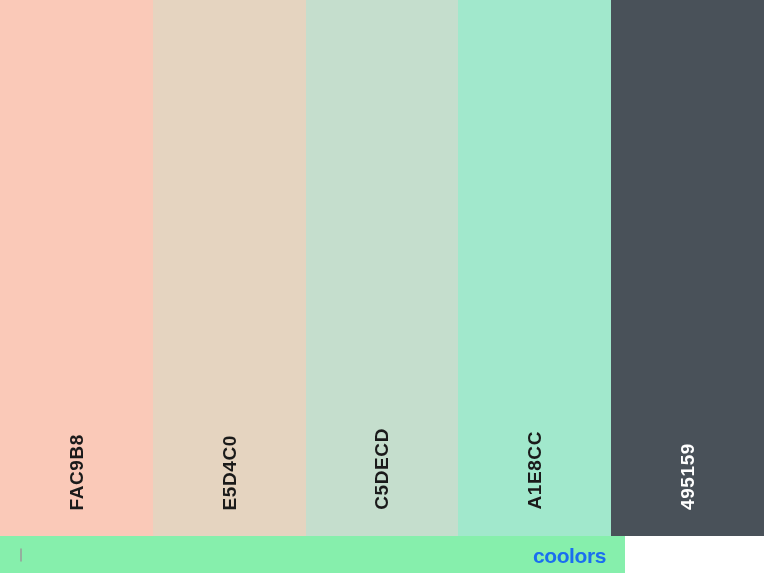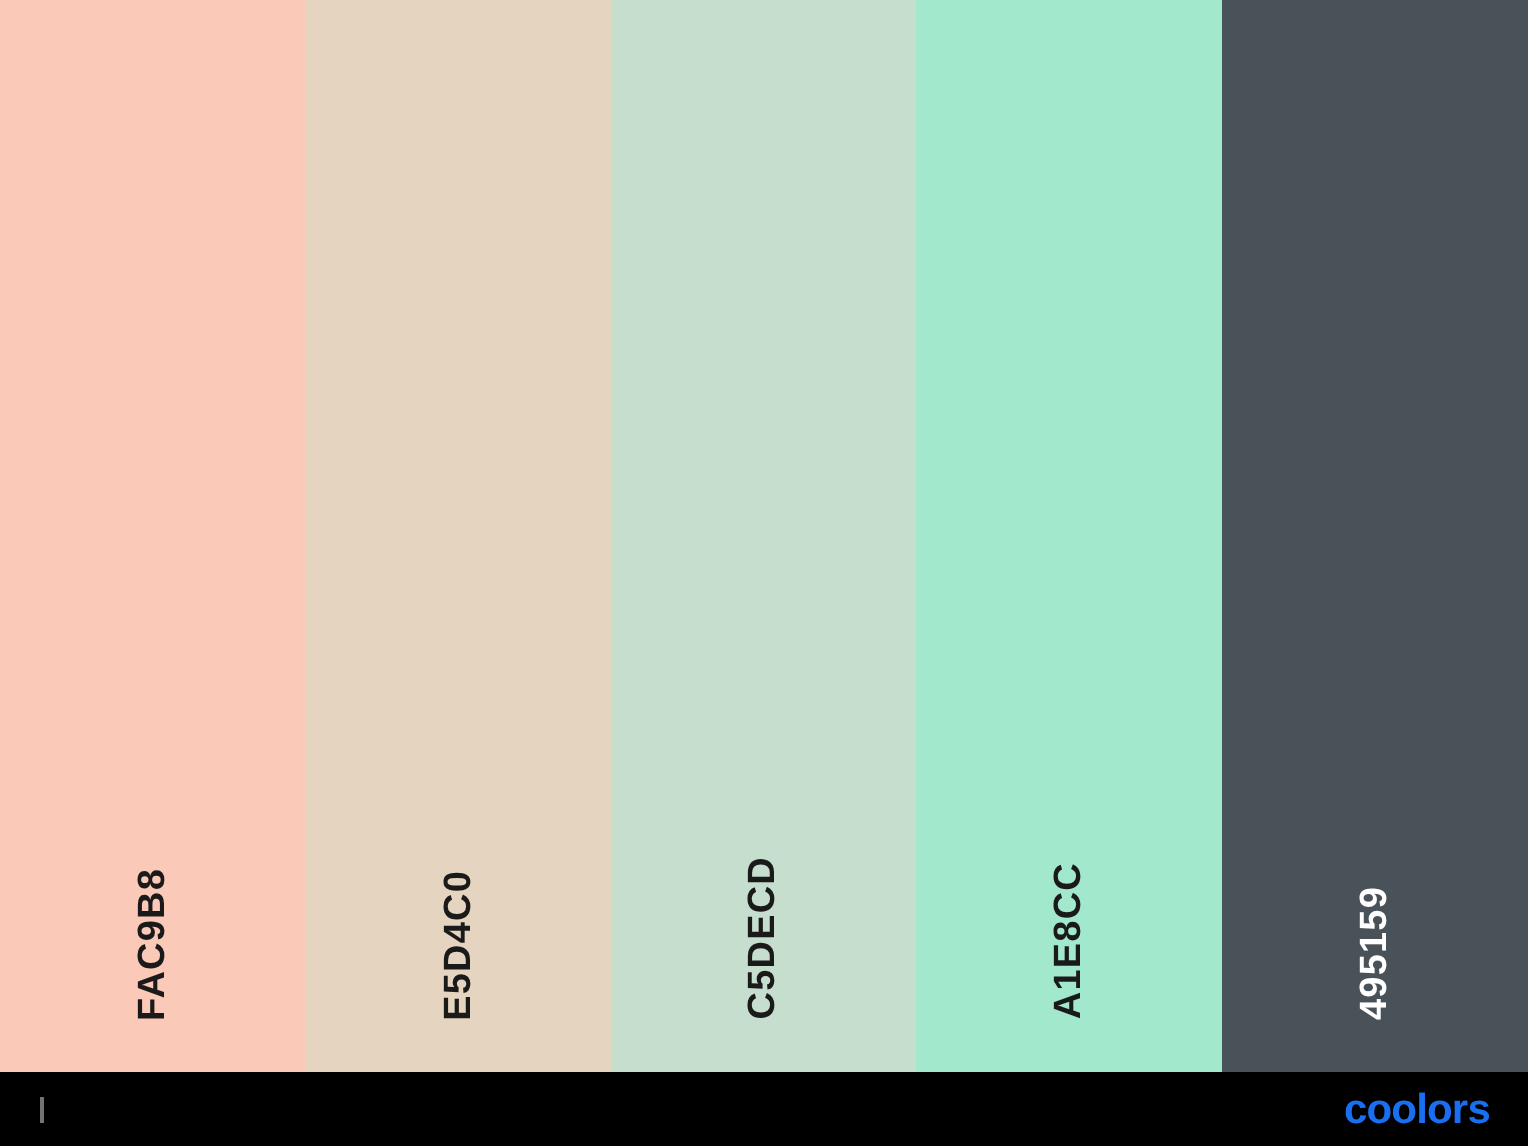--- a/index.html
+++ b/index.html
@@ -52,22 +52,22 @@
     line-height: 1;
     margin-bottom: 26px;
     white-space: nowrap;
     user-select: none;
   }
 
   
   #bottom-bar {
     position: relative;
     flex: 1 1 auto;
-    width: 764px;
-    background: #000000;
+    width: 625px;
+    background: #86efac;
     display: flex;
     align-items: center;
   }
 
   #left-tick {
     position: absolute;
     left: 20px;
     top: 50%;
     transform: translateY(-50%);
     width: 2px;

